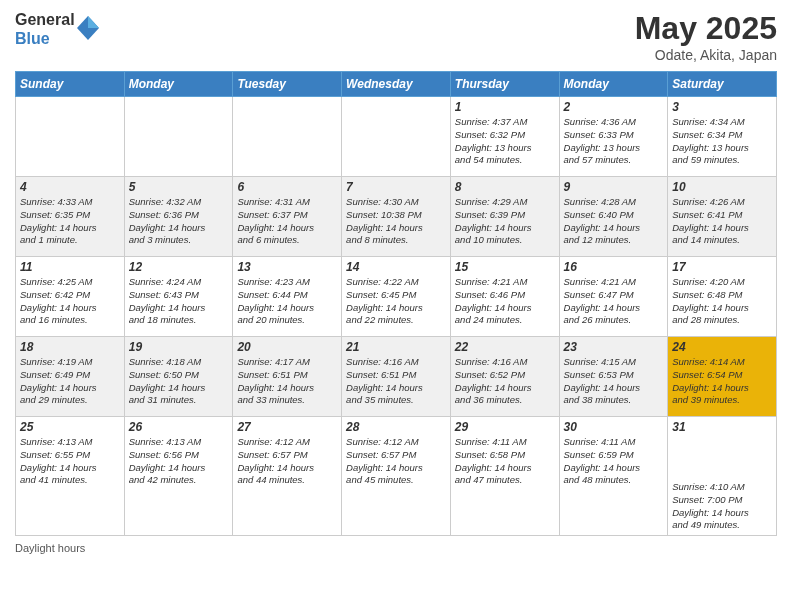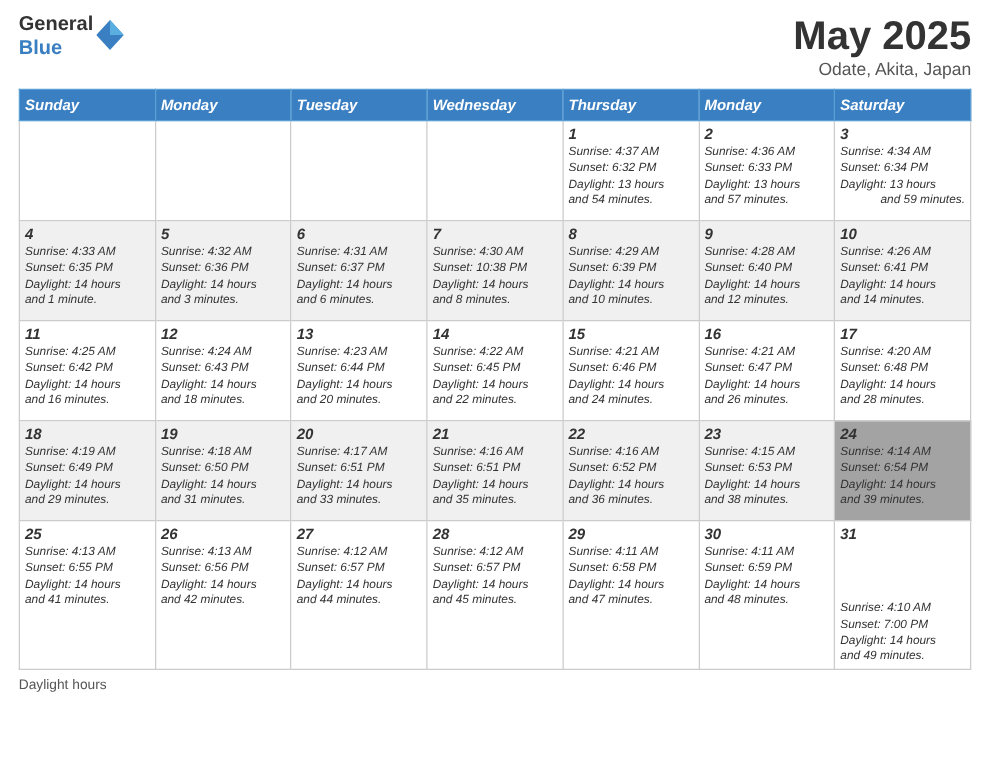--- a/index.html
+++ b/index.html
@@ -138,21 +138,21 @@
             <div style="line-height: 1.35;">Sunrise: 4:36 AM</div>
             <div style="line-height: 1.35;">Sunset: 6:33 PM</div>
             <div style="line-height: 1.35;">Daylight: 13 hours</div>
             <div style="line-height: 1.35;">and 57 minutes.</div>
           </td>
           <td>
             <span class="day-num">3</span>
             <div style="line-height: 1.35;">Sunrise: 4:34 AM</div>
             <div style="line-height: 1.35;">Sunset: 6:34 PM</div>
             <div style="line-height: 1.35;">Daylight: 13 hours</div>
-            <div style="line-height: 1.35; text-align: right;">and 59 minutes.</div>
+            <div style="line-height: 1.35;">and 59 minutes.</div>
           </td>
         </tr>
         <tr>
           <td style="background: rgb(240, 240, 240);">
             <span class="day-num">4</span>
             <div style="line-height: 1.35;">Sunrise: 4:33 AM</div>
             <div style="line-height: 1.35;">Sunset: 6:35 PM</div>
             <div style="line-height: 1.35;">Daylight: 14 hours</div>
             <div style="line-height: 1.35;">and 1 minute.</div>
           </td>
@@ -286,21 +286,21 @@
             <div style="line-height: 1.35;">Daylight: 14 hours</div>
             <div style="line-height: 1.35;">and 36 minutes.</div>
           </td>
           <td style="background: rgb(240, 240, 240);">
             <span class="day-num">23</span>
             <div style="line-height: 1.35;">Sunrise: 4:15 AM</div>
             <div style="line-height: 1.35;">Sunset: 6:53 PM</div>
             <div style="line-height: 1.35;">Daylight: 14 hours</div>
             <div style="line-height: 1.35;">and 38 minutes.</div>
           </td>
-          <td style="background: #a3a3a3;">
+          <td style="background: #eab308;">
             <span class="day-num">24</span>
             <div style="line-height: 1.35;">Sunrise: 4:14 AM</div>
             <div style="line-height: 1.35;">Sunset: 6:54 PM</div>
             <div style="line-height: 1.35;">Daylight: 14 hours</div>
             <div style="line-height: 1.35;">and 39 minutes.</div>
           </td>
         </tr>
         <tr>
           <td>
             <span class="day-num">25</span>

